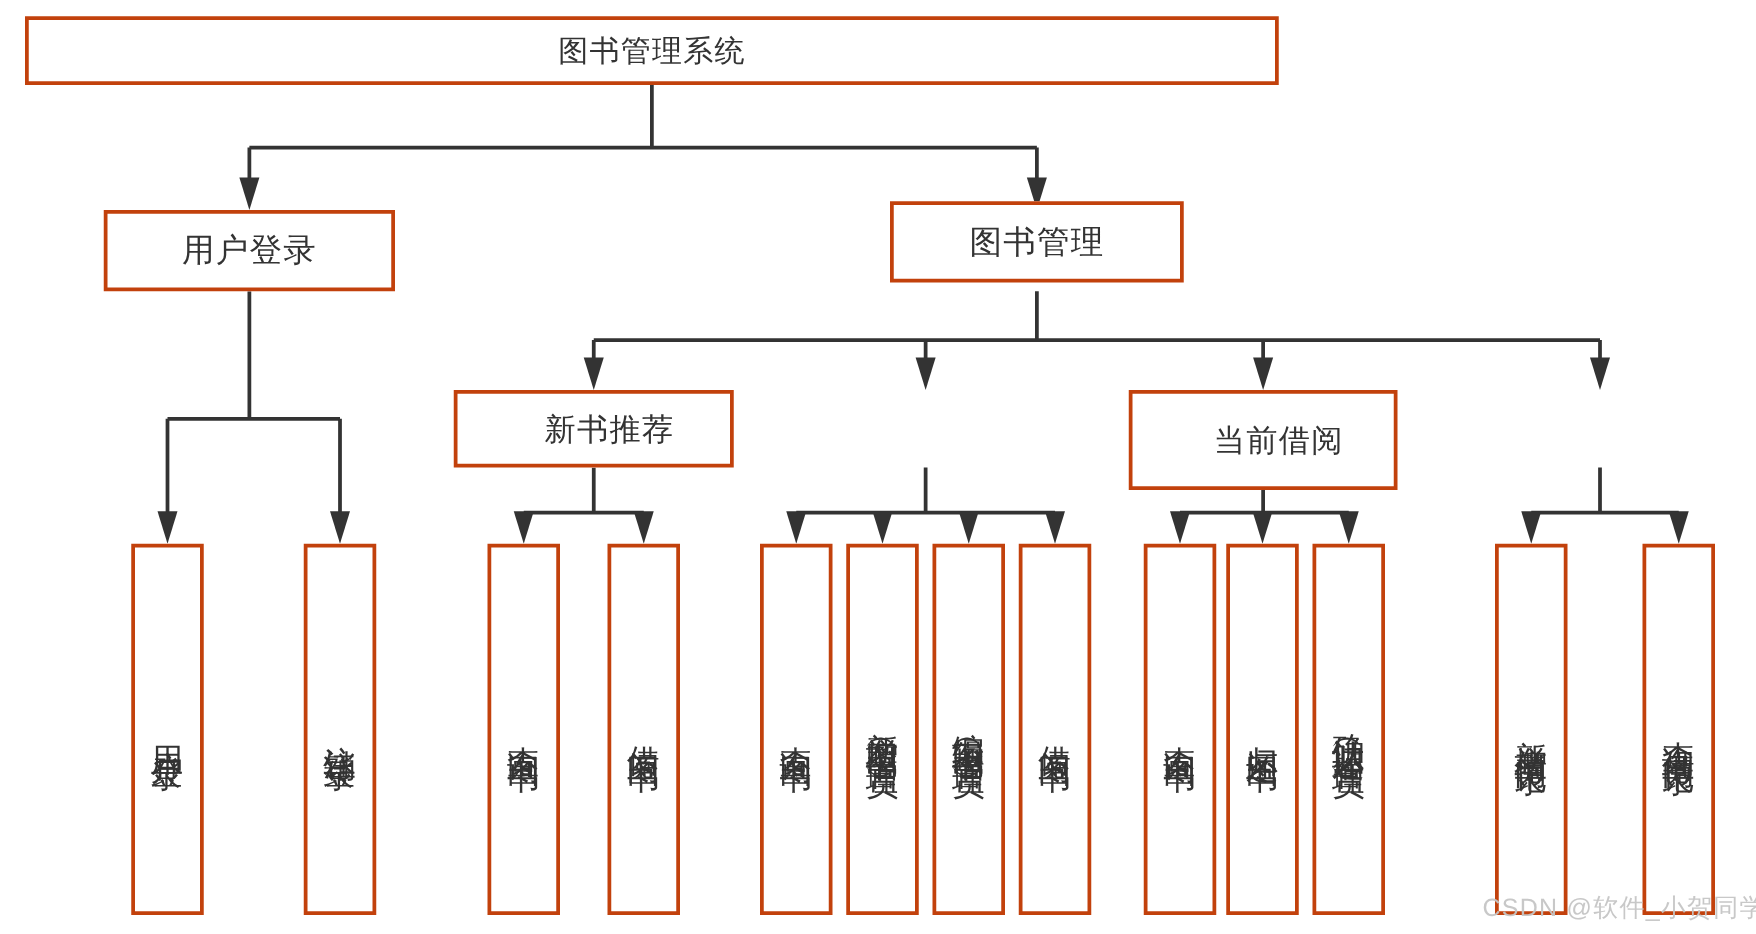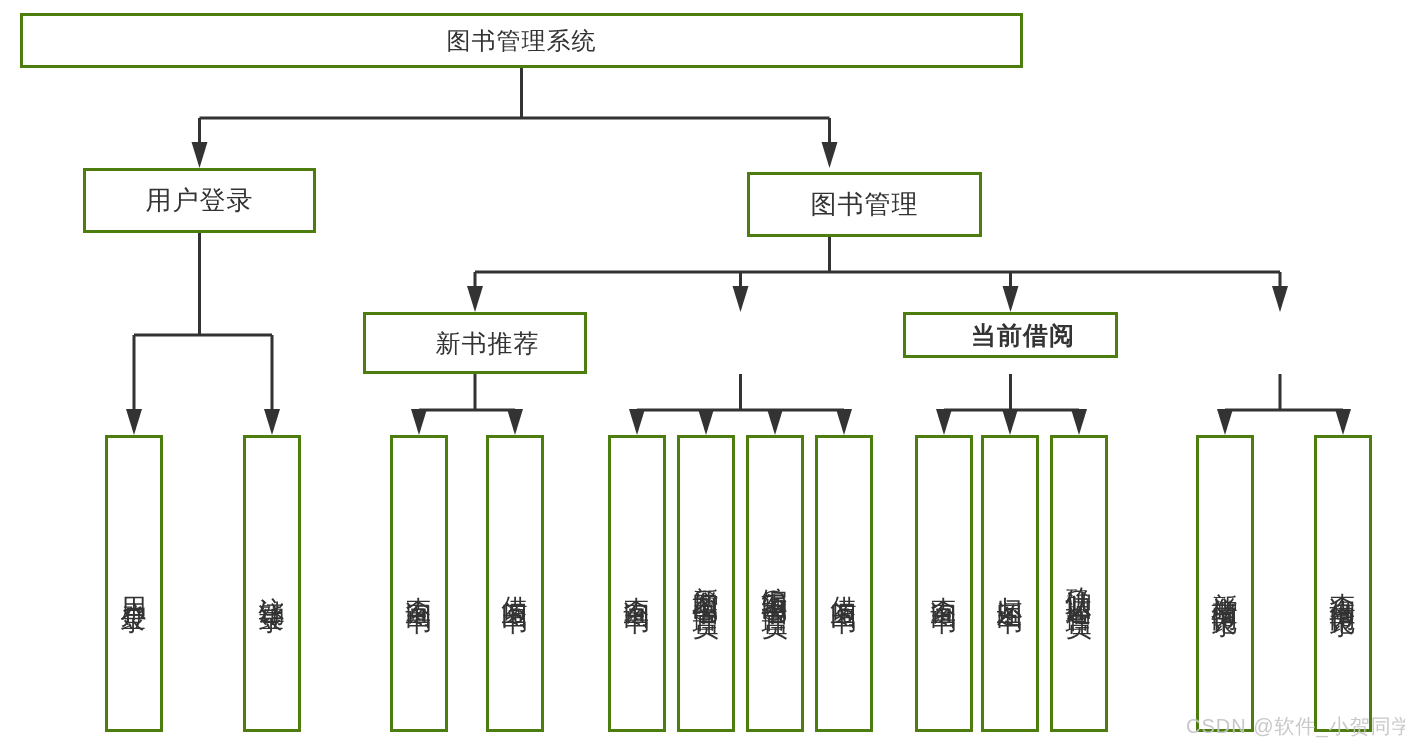--- a/index.html
+++ b/index.html
@@ -8,21 +8,21 @@
     width:1405px;height:747px;
     background:#ffffff;
     font-family:"Liberation Sans","DejaVu Sans",sans-serif;
     color:#333333;
     overflow:hidden;
   }
   #connectors{position:absolute;left:0;top:0;width:1405px;height:747px;}
   .box{
     position:absolute;
     box-sizing:border-box;
-    border:3px solid #4d7c0f;
+    border:3px solid #c2410c;
     background:#ffffff;
     display:flex;
     align-items:center;
     justify-content:center;
     text-align:center;
   }
   .h-label{font-size:26px;letter-spacing:1px;white-space:nowrap;}
   .root-label{font-size:24px;}
   .l3-label{font-size:25px;margin-left:25px;}
   .leaf span{
@@ -94,28 +94,28 @@
     </g>
   </svg>
 
   <div class="box" style="left:20px;top:13px;width:1003px;height:55px;">
     <span class="h-label root-label">图书管理系统</span>
   </div>
 
   <div class="box" style="left:83px;top:168px;width:233px;height:65px;">
     <span class="h-label">用户登录</span>
   </div>
-  <div class="box" style="left:712px;top:172px;width:235px;height:65px;margin-left:35px;">
+  <div class="box" style="left:712px;top:161px;width:235px;height:65px;">
     <span class="h-label">图书管理</span>
   </div>
 
   <div class="box" style="left:363px;top:312px;width:224px;height:62px;">
     <span class="h-label l3-label">新书推荐</span>
   </div>
-  <div class="box" style="left:903px;top:312px;width:215px;height:46px;font-weight:bold;">
+  <div class="box" style="left:903px;top:312px;width:215px;height:80px;">
     <span class="h-label l3-label">当前借阅</span>
   </div>
 
   <div class="box leaf" style="left:105px;top:435px;width:58px;height:297px;">
     <span>用户登录</span>
   </div>
   <div class="box leaf" style="left:243px;top:435px;width:58px;height:297px;">
     <span>注销登录</span>
   </div>
 

